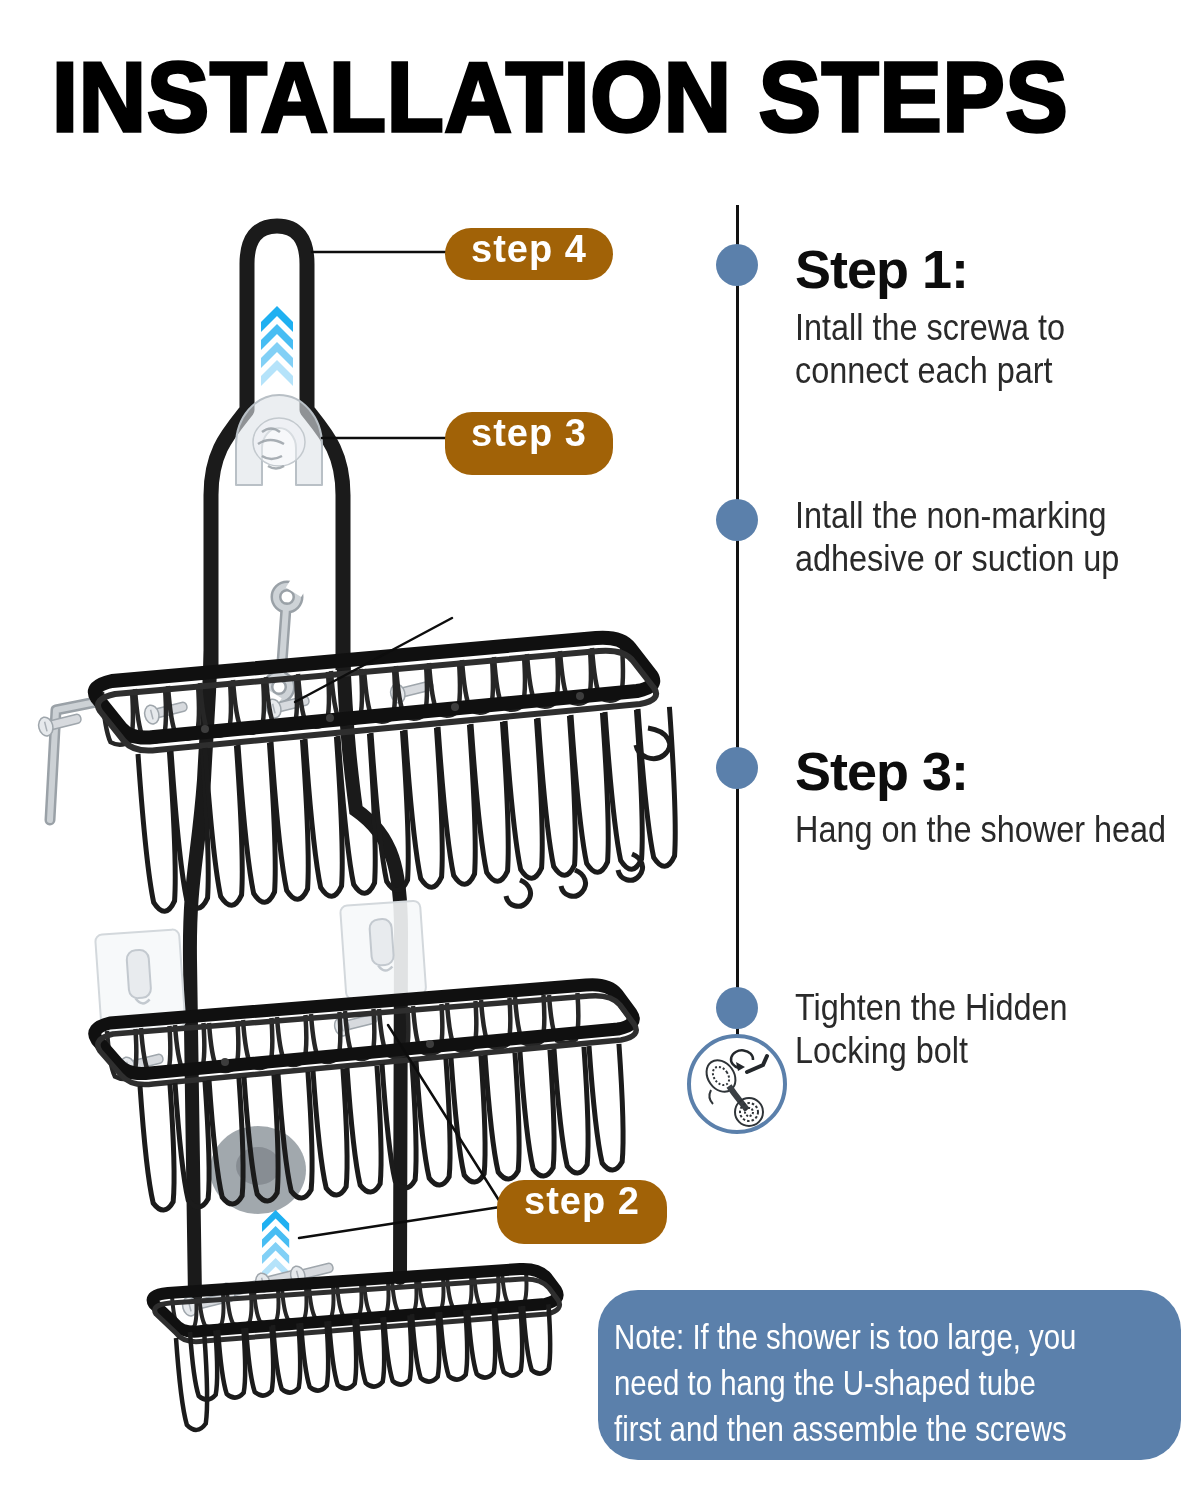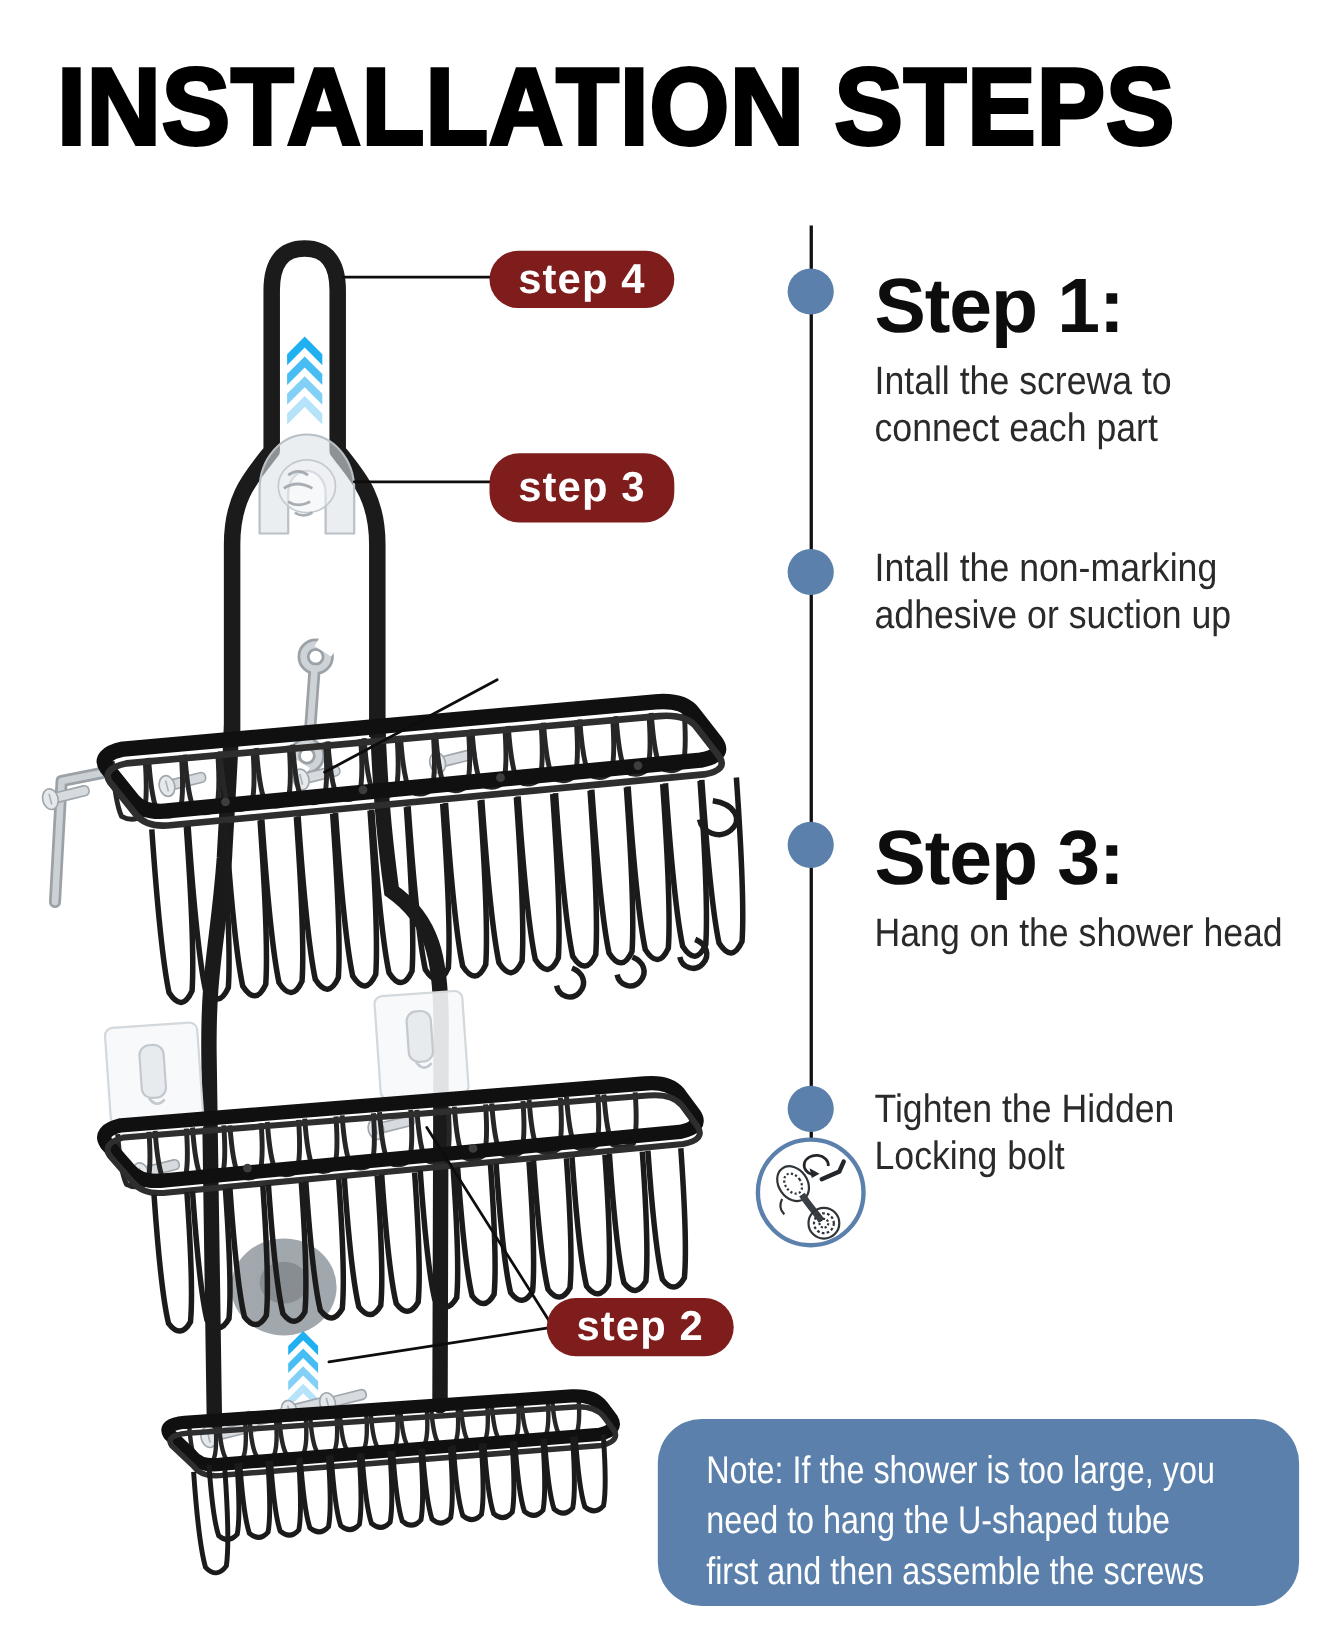--- a/index.html
+++ b/index.html
@@ -3,35 +3,35 @@
 <meta charset="utf-8">
 <style>
   html,body{margin:0;padding:0;background:#ffffff;}
   .page{position:relative;width:1200px;height:1500px;background:#ffffff;overflow:hidden;
         font-family:Liberation Sans, sans-serif;}
   
   .title{position:absolute;left:52px;top:40px;font-size:99px;font-weight:bold;color:#000;
          letter-spacing:1px;white-space:nowrap;transform:scaleX(.94);transform-origin:0 0;
          -webkit-text-stroke:3.5px #000;}
   
-  .pill{position:absolute;background:#7f1d1d;color:#fff;border-radius:27px;
-        display:flex;align-items:center;justify-content:center;
+  .pill{position:absolute;background:#a16207;color:#fff;border-radius:27px;
+        display:flex;justify-content:center;
         font-size:38px;font-weight:bold;letter-spacing:1px;white-space:nowrap;}
   
   .vline{position:absolute;left:736px;top:205px;width:3px;height:832px;background:#111;}
   .dot{position:absolute;width:42px;height:42px;border-radius:50%;background:#5b80ab;}
   .stepblock{position:absolute;left:795px;}
-  .step-h{font-size:70px;font-weight:bold;color:#0d0d0d;letter-spacing:-1px;white-space:nowrap;}
+  .step-h{font-size:54px;font-weight:bold;color:#0d0d0d;letter-spacing:-1px;white-space:nowrap;}
   .step-b{margin-top:6px;transform:scaleX(.9);transform-origin:0 0;}
   .bl{font-size:36px;line-height:43px;color:#2a2a2a;white-space:nowrap;}
   .circleicon{position:absolute;left:687px;top:1034px;width:100px;height:100px;border-radius:50%;
               background:#fff;border:4px solid #5b80ab;box-sizing:border-box;}
   
   .note{position:absolute;left:598px;top:1290px;width:583px;height:170px;background:#5b80ab;
-        border-radius:40px;box-sizing:border-box;padding:24px 20px 20px 44px;color:#fff;}
+        border-radius:40px;box-sizing:border-box;padding:24px 20px 20px 16px;color:#fff;}
   .note .bl{font-size:35px;line-height:46px;color:#fff;}
   .note-inner{transform:scaleX(.84);transform-origin:0 0;}
   .caddy{position:absolute;left:0;top:180px;}
 </style>
 </head>
 <body>
 
 <div class="page">
 
   <div class="title">INSTALLATION STEPS</div>
@@ -274,21 +274,21 @@
       <path d="M500,1022 L388,845"></path>
     </g>
   </svg>
 
   <div class="pill" style="left:445px;top:228px;width:168px;height:52px">
       <span>step 4</span>
     </div>
   <div class="pill" style="left:445px;top:412px;width:168px;height:63px">
       <span>step 3</span>
     </div>
-  <div class="pill" style="left:497px;top:1180px;width:170px;height:53px">
+  <div class="pill" style="left:497px;top:1180px;width:170px;height:64px">
       <span>step 2</span>
     </div>
 
   <div class="vline"></div>
   <div class="dot" style="left:716px;top:244px"></div>
   <div class="dot" style="left:716px;top:499px"></div>
   <div class="dot" style="left:716px;top:747px"></div>
   <div class="dot" style="left:716px;top:987px"></div>
 
   <div class="stepblock" style="top:238px">

